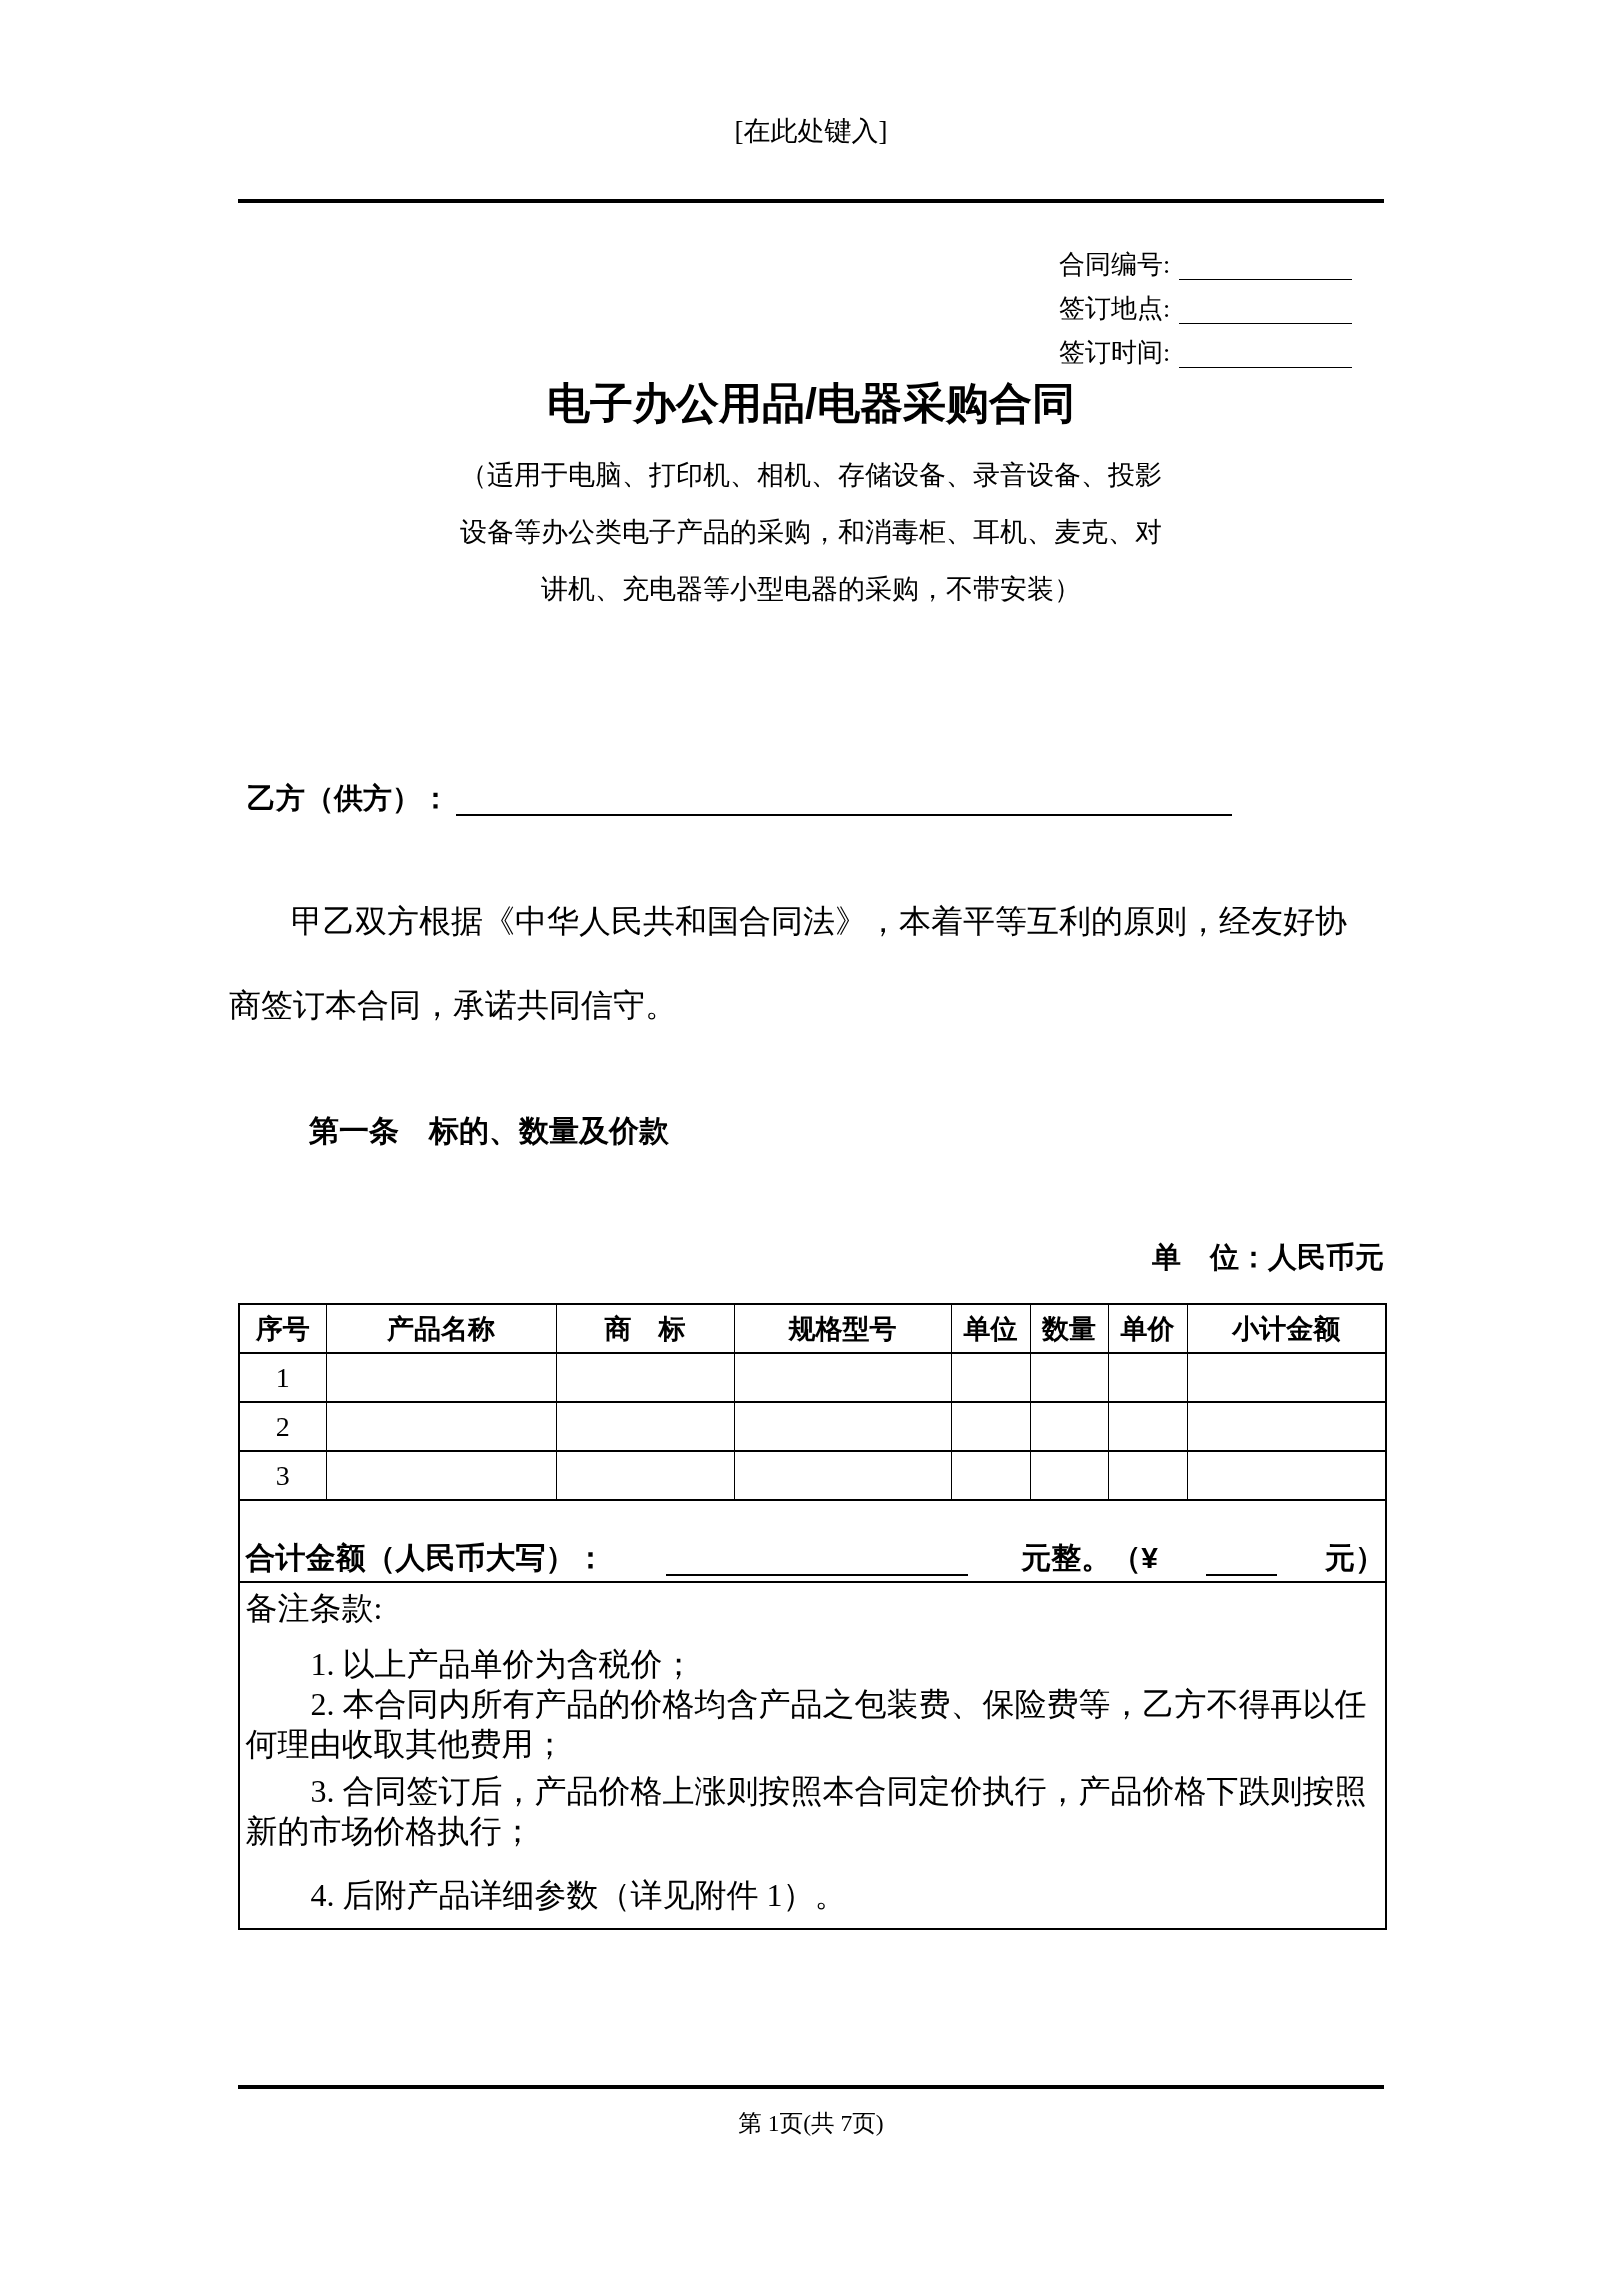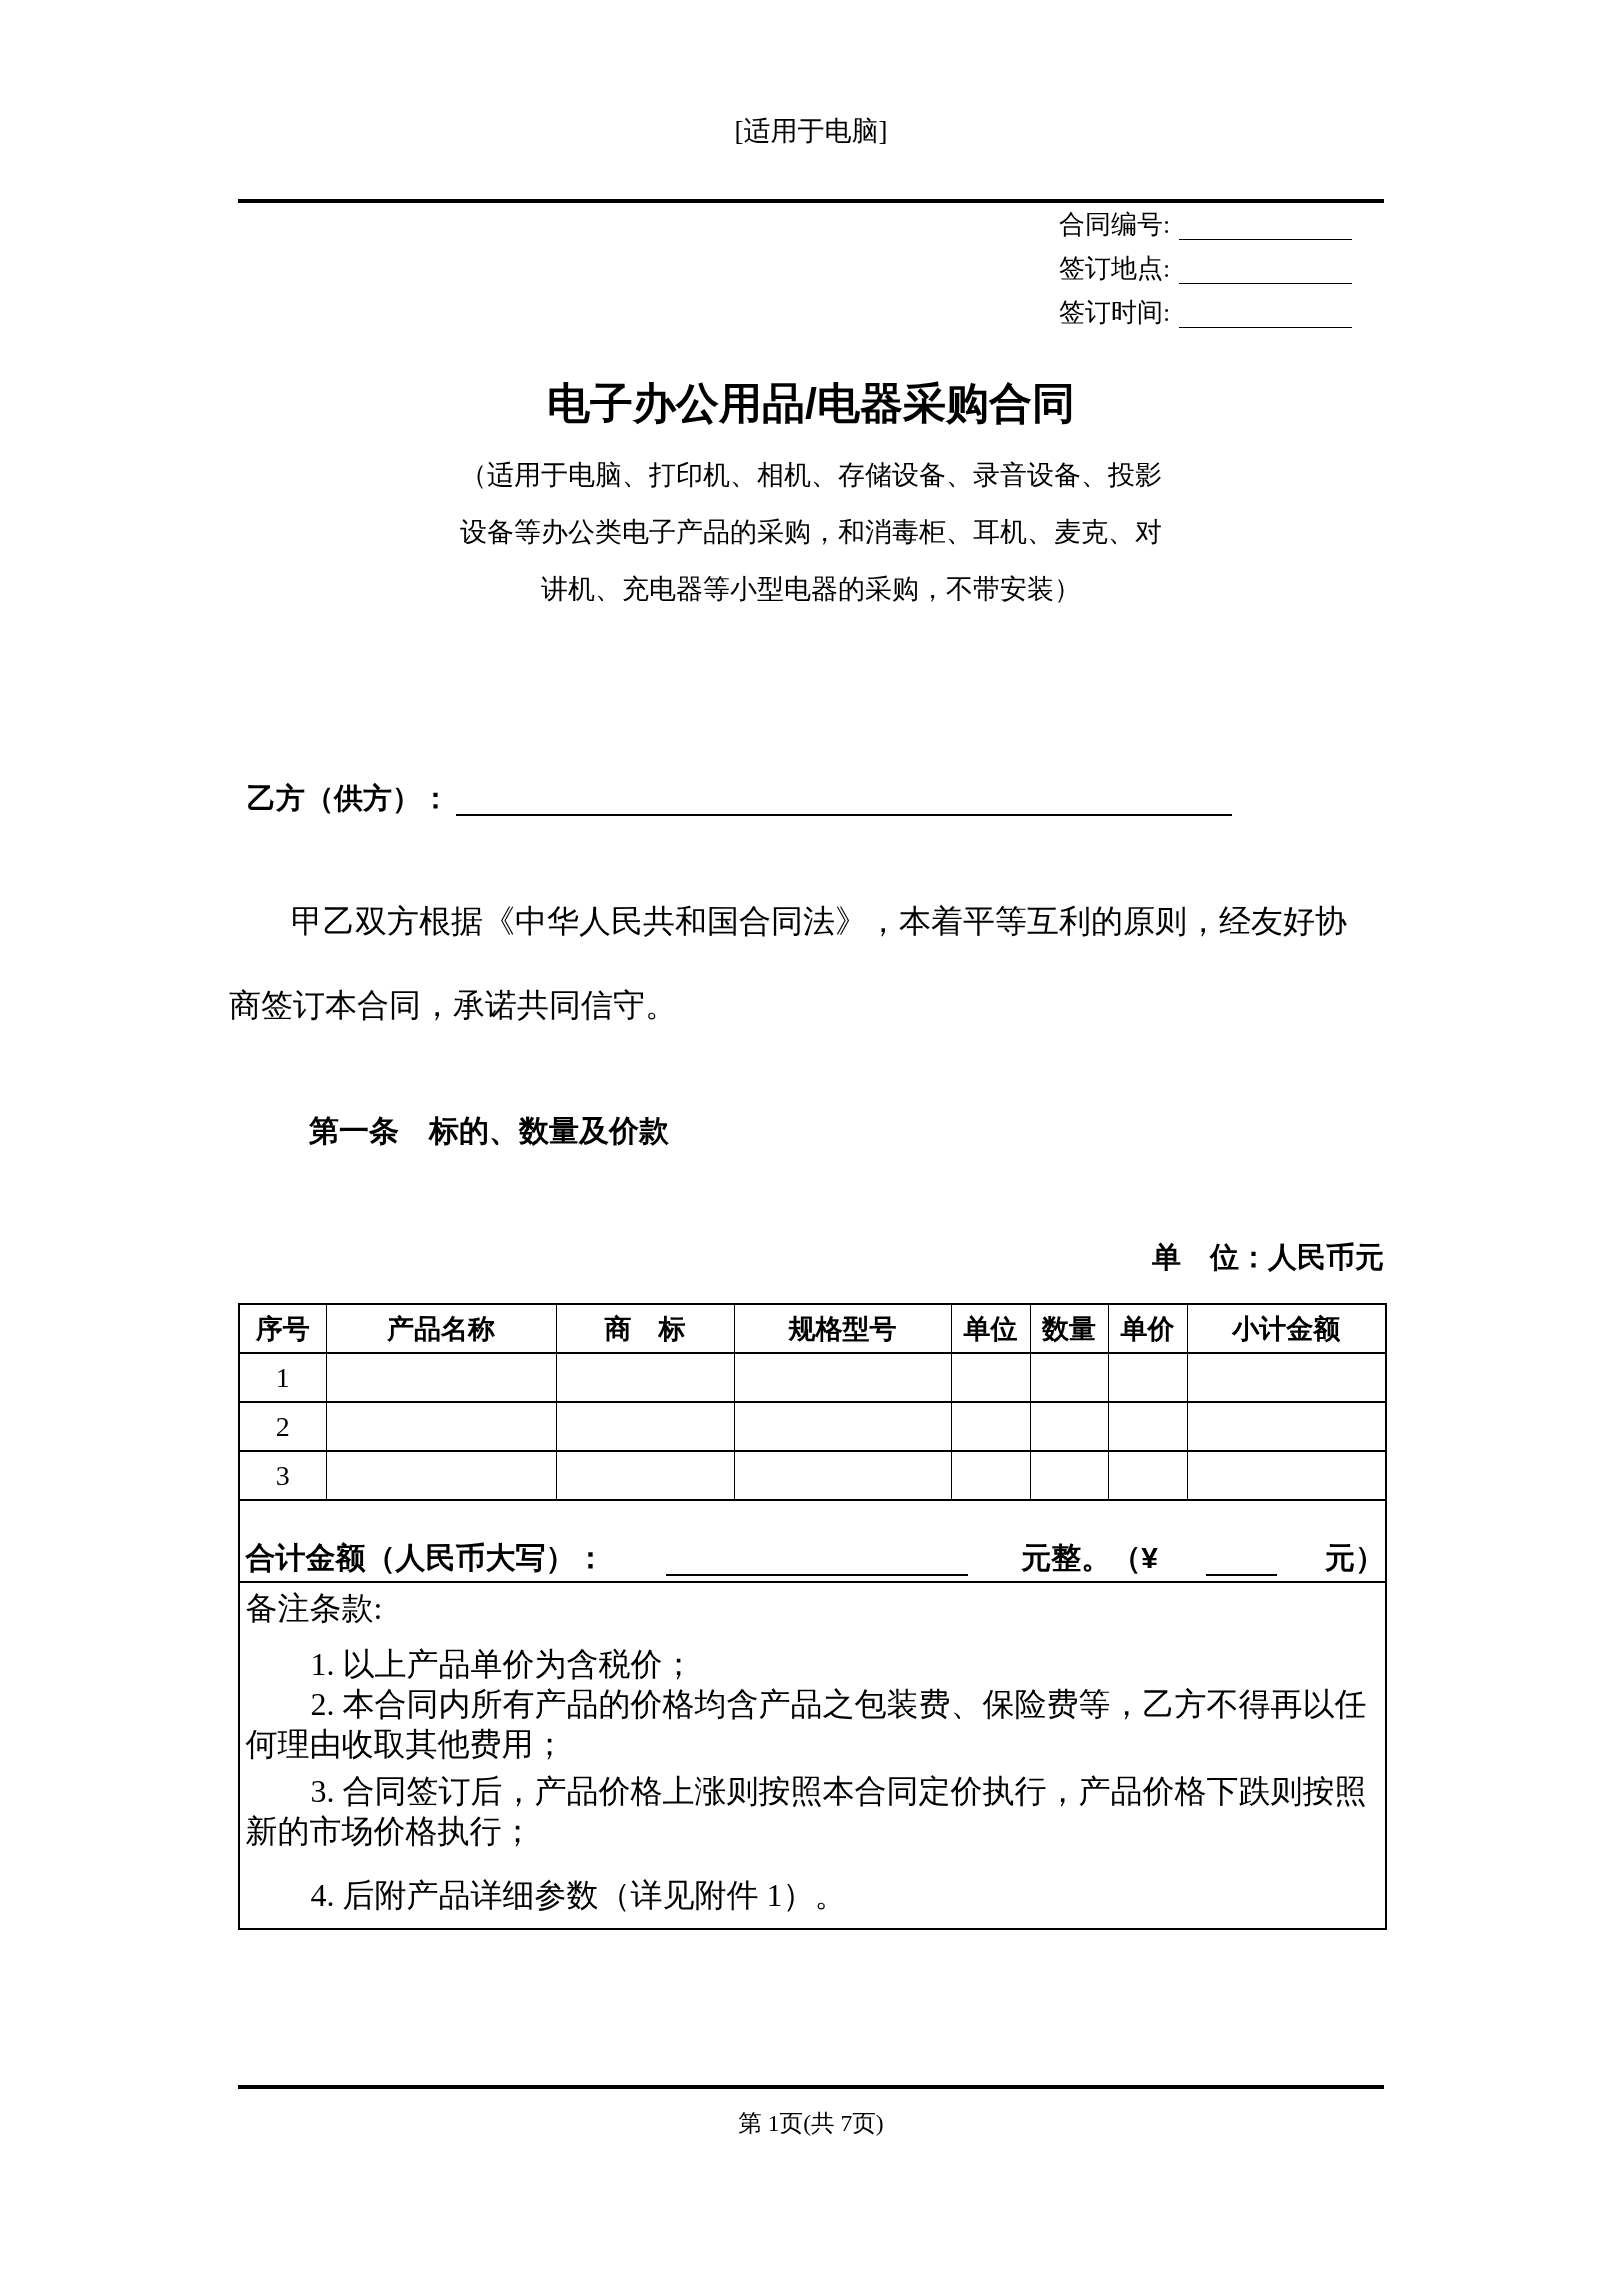--- a/index.html
+++ b/index.html
@@ -14,21 +14,21 @@
   .sans{font-family:"Liberation Sans","DejaVu Sans",sans-serif;}
   .abs{position:absolute;}
 
   
   .hdr-placeholder{top:113px;left:238px;width:1146px;text-align:center;font-size:27px;}
   .rule{left:238px;width:1146px;height:3.6px;background:#000;}
   .rule-top{top:199px;}
   .rule-bottom{top:2085px;}
 
   
-  .meta-row{left:1059px;height:33px;display:flex;align-items:flex-end;}
+  .meta-row{left:1059px;height:33px;display:flex;align-items:flex-end;margin-top:40px;}
   .meta-row .lbl{font-size:26px;line-height:31px;white-space:nowrap;}
   .meta-row .blank{display:inline-block;width:173px;height:27px;border-bottom:1.8px solid #000;margin-left:9px;}
   .meta-0{top:207px;} .meta-1{top:251px;} .meta-2{top:295px;}
 
   
   .title{top:376px;left:238px;width:1146px;text-align:center;font-size:43px;font-weight:700;line-height:55px;}
   .subtitle{top:447px;left:238px;width:1146px;text-align:center;font-size:27px;line-height:57px;}
 
   
   .party{left:247px;display:flex;align-items:flex-end;height:36px;}
@@ -68,21 +68,21 @@
   .mt-a{margin-top:16.4px;} .mt-b{margin-top:7.3px;} .mt-c{margin-top:23.6px;}
 
   
   .footer-text{top:2107px;left:238px;width:1146px;text-align:center;font-size:23.6px;}
 </style>
 </head>
 <body>
 
 <div class="page">
 
-  <div class="abs hdr-placeholder">[适用于电脑]</div>
+  <div class="abs hdr-placeholder">[在此处键入]</div>
   <div class="abs rule rule-top"></div>
 
   <div class="abs meta-row meta-0">
     <span class="lbl">合同编号:</span>
     <span class="blank"></span>
   </div>
   <div class="abs meta-row meta-1">
     <span class="lbl">签订地点:</span>
     <span class="blank"></span>
   </div>

